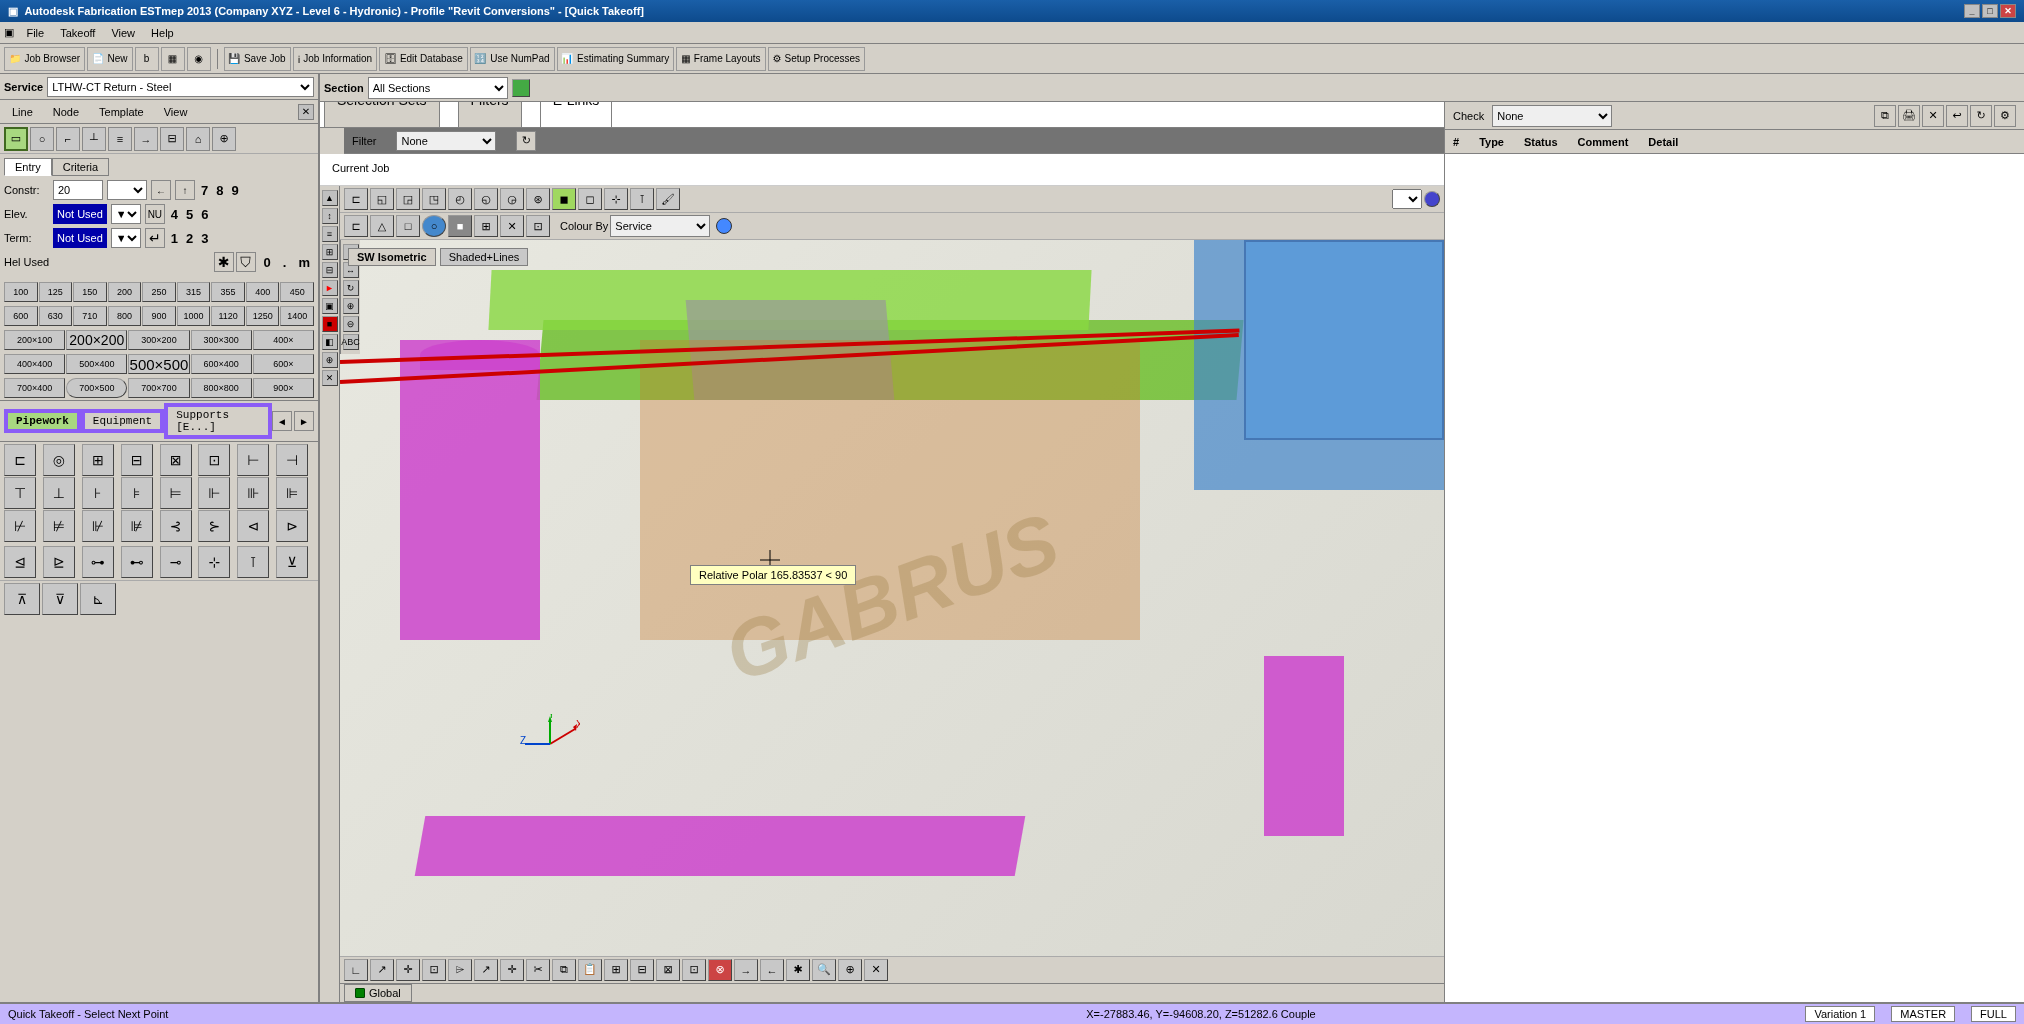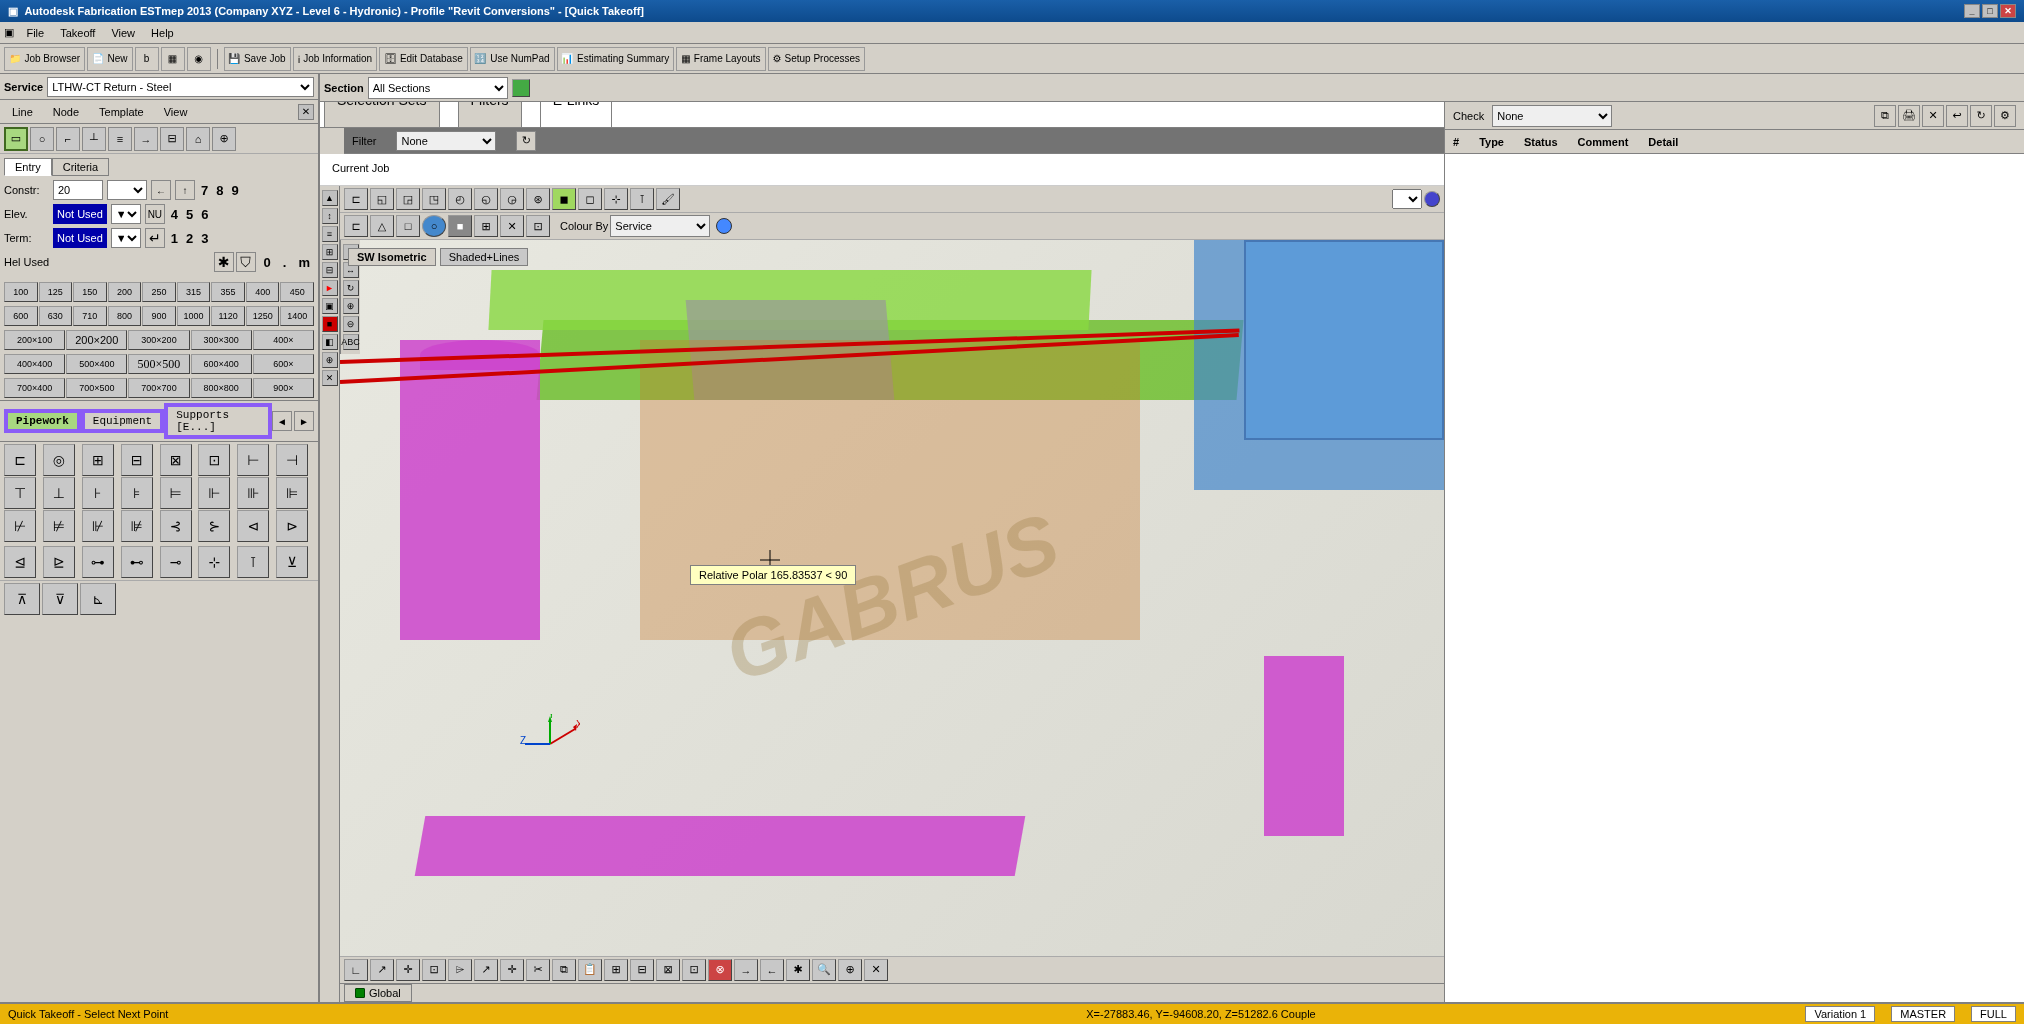--- a/index.html
+++ b/index.html
@@ -139,21 +139,21 @@
 
     
     #viewer-bottom-toolbar { background: #d4d0c8; height: 28px; display: flex; align-items: center; padding: 2px 4px; gap: 2px; border-top: 1px solid #aaa; }
 
     
     #global-tab-bar { background: #d4d0c8; height: 22px; display: flex; align-items: center; padding: 0 4px; border-top: 1px solid #808080; }
     .global-tab { padding: 2px 10px; border: 1px solid #808080; font-size: 11px; cursor: pointer; background: #d4d0c8; display: flex; align-items: center; gap: 4px; }
     .global-dot { width: 10px; height: 10px; background: #008000; border: 1px solid #004400; border-radius: 1px; }
 
     
-    #status-bar { background: #eab308; height: 22px; display: flex; align-items: center; padding: 0 8px; border-top: 2px solid #808080; font-size: 11px; gap: 16px; }
+    #status-bar { background: #c4b5fd; height: 22px; display: flex; align-items: center; padding: 0 8px; border-top: 2px solid #808080; font-size: 11px; gap: 16px; }
     #status-bar .status-left { flex: 1; }
     #status-bar .status-coords { flex: 2; text-align: center; }
     #status-bar .status-right { display: flex; gap: 16px; }
     .status-item { padding: 1px 8px; border: 1px solid #808080; background: white; font-size: 11px; }
 
     
     .watermark { position: absolute; top: 50%; left: 50%; transform: translate(-50%, -50%) rotate(-20deg); font-size: 80px; font-weight: bold; color: rgba(150,120,60,0.3); pointer-events: none; z-index: 5; font-style: italic; }
   </style>
 </head>
 <body>
@@ -316,35 +316,35 @@
       <div class="size-btn">710</div>
       <div class="size-btn">800</div>
       <div class="size-btn">900</div>
       <div class="size-btn">1000</div>
       <div class="size-btn">1120</div>
       <div class="size-btn">1250</div>
       <div class="size-btn">1400</div>
     </div>
     <div class="size-grid2">
       <div class="size-btn" style="font-size:9px;">200×100</div>
-      <div class="size-btn" style="font-size:11px;">200×200</div>
+      <div class="size-btn" style="font-size:14px;">200×200</div>
       <div class="size-btn" style="font-size:9px;">300×200</div>
       <div class="size-btn" style="font-size:9px;">300×300</div>
       <div class="size-btn" style="font-size:9px;">400×</div>
     </div>
     <div class="size-grid2">
       <div class="size-btn" style="font-size:9px;">400×400</div>
       <div class="size-btn" style="font-size:9px;">500×400</div>
-      <div class="size-btn" style="font-size:12px;font-family:Liberation Serif, serif;">500×500</div>
+      <div class="size-btn" style="font-size:15px;">500×500</div>
       <div class="size-btn" style="font-size:9px;">600×400</div>
       <div class="size-btn" style="font-size:9px;">600×</div>
     </div>
     <div class="size-grid2">
       <div class="size-btn" style="font-size:9px;">700×400</div>
-      <div class="size-btn" style="font-size:9px;">700×500</div>
+      <div class="size-btn" style="font-size:9px;border-radius:10px;">700×500</div>
       <div class="size-btn" style="font-size:9px;">700×700</div>
       <div class="size-btn" style="font-size:9px;">800×800</div>
       <div class="size-btn" style="font-size:9px;">900×</div>
     </div>
 
     <div id="bottom-tabs">
       <div class="bottom-tab active">Pipework</div>
       <div class="bottom-tab">Equipment</div>
       <div class="bottom-tab">Supports [E...]</div>
       <div class="bottom-expand">

